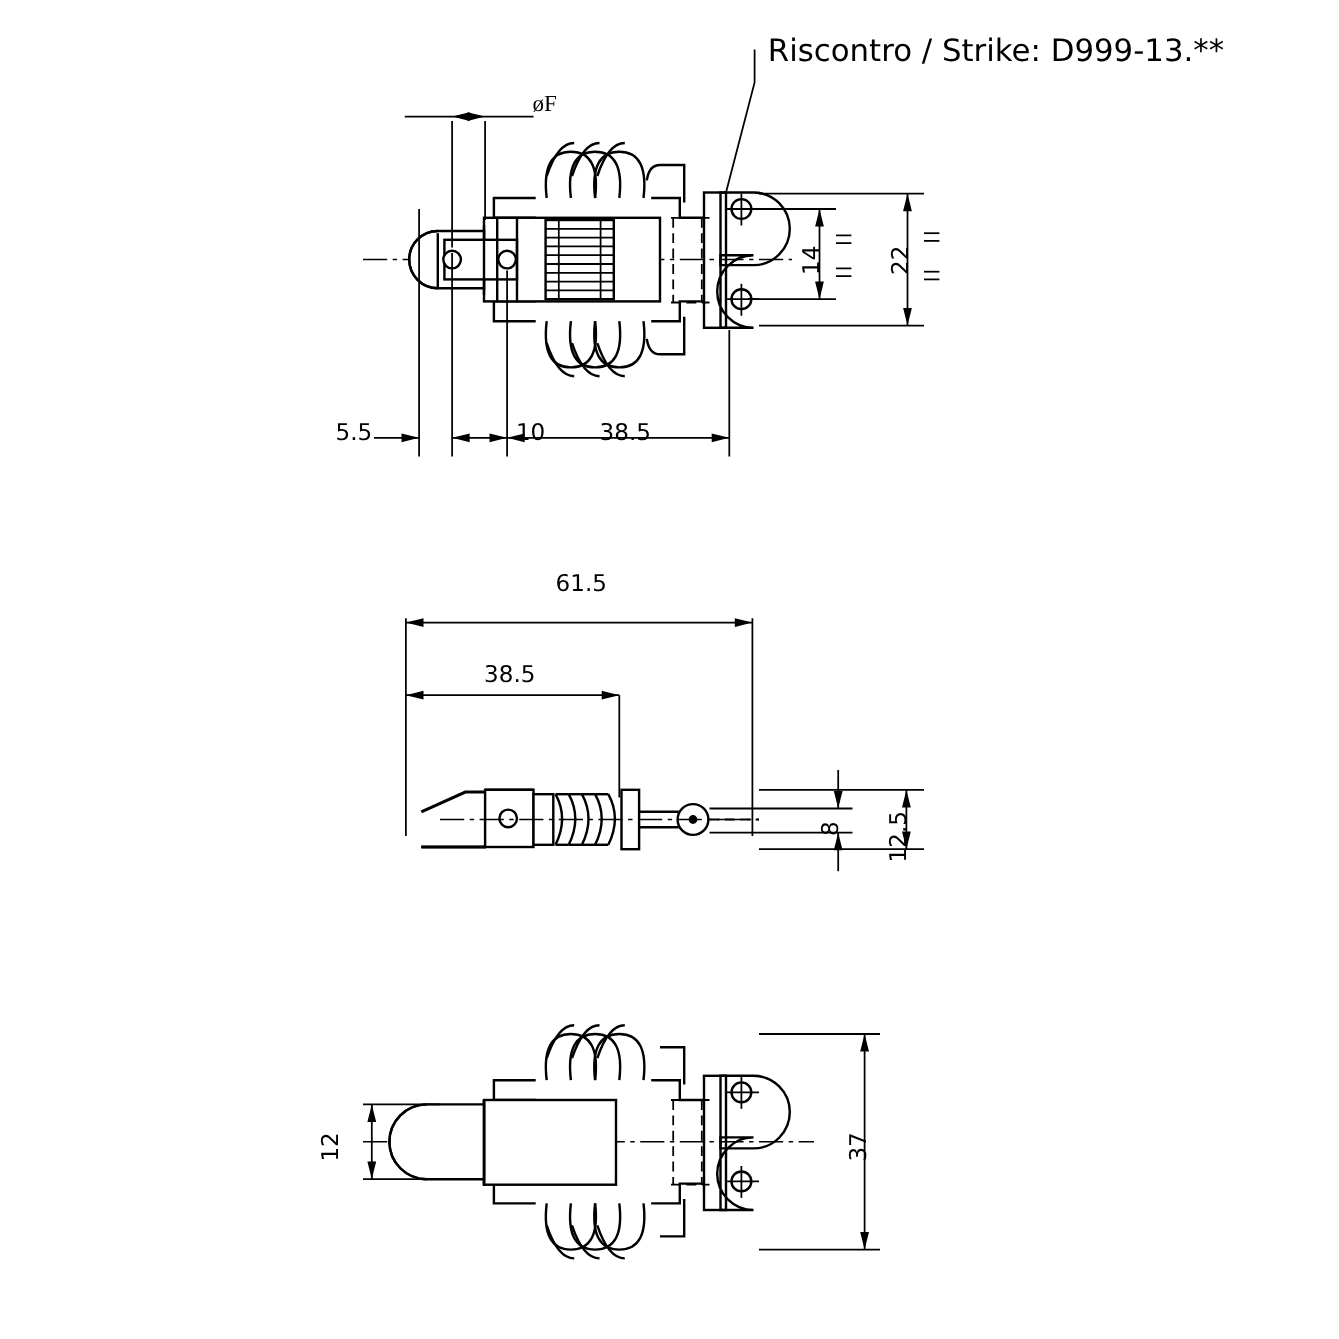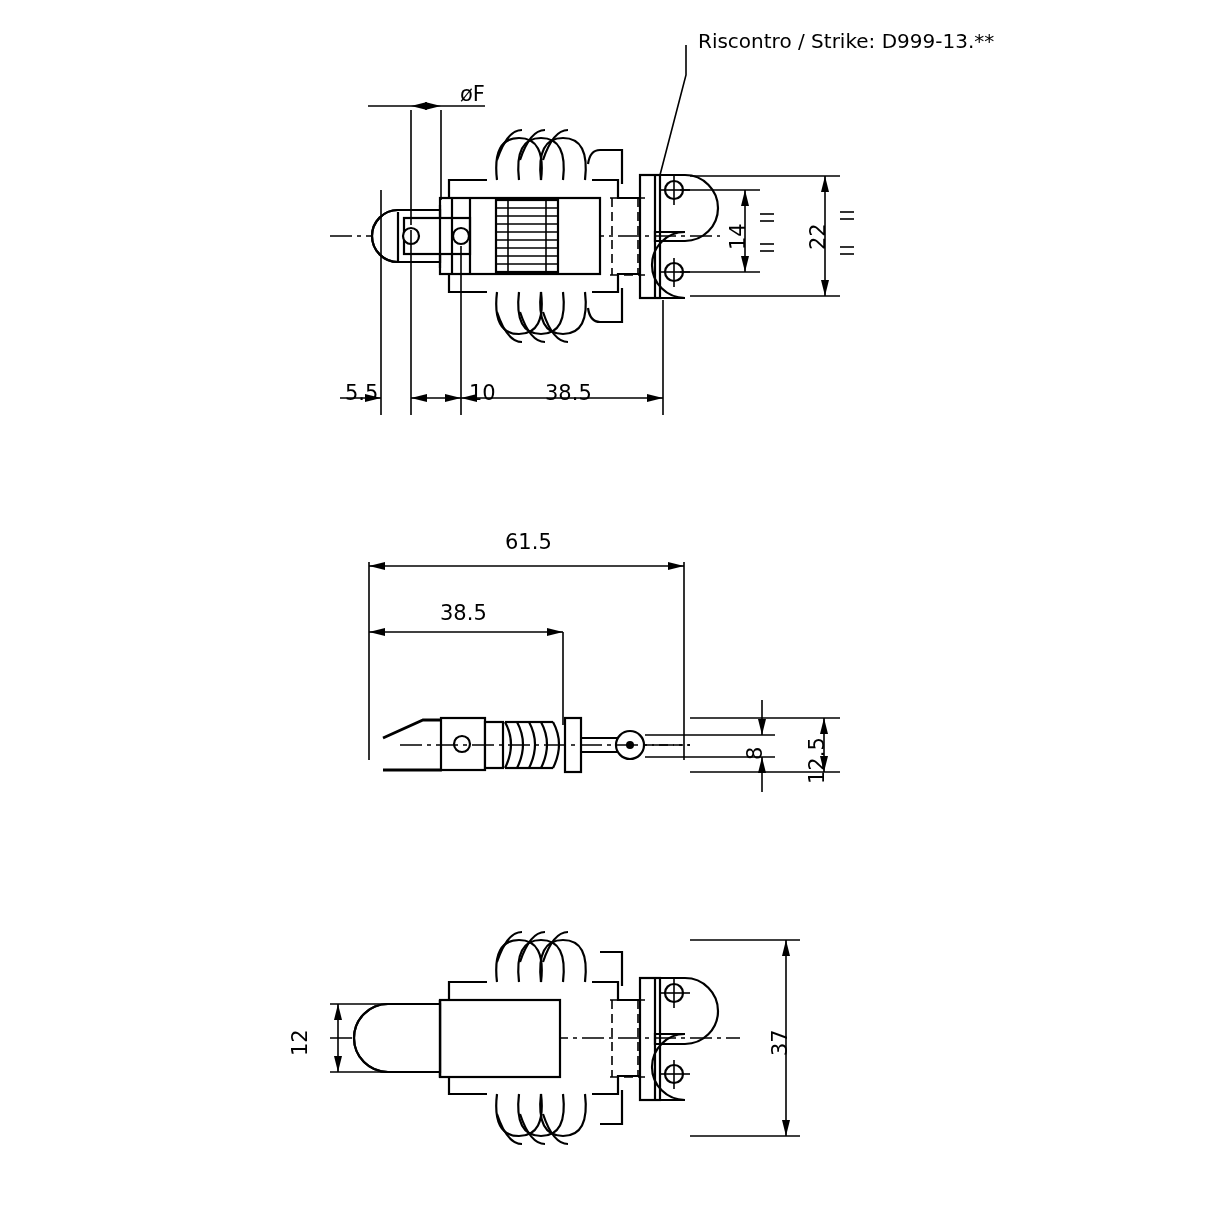--- a/index.html
+++ b/index.html
@@ -25,21 +25,21 @@
     color: #000;
     white-space: nowrap;
     line-height: 1;
   }
   .label.rot {
     transform: rotate(-90deg);
     transform-origin: left top;
   }
   .title-note {
     position: absolute;
-    font-size: 20px;
+    font-size: 28px;
     white-space: nowrap;
   }
   svg.dwg {
     position: absolute;
     left: 0;
     top: 0;
     width: 1217px;
     height: 1217px;
   }
   .ln { stroke: #000; fill: none; }
@@ -308,33 +308,33 @@
       <line class="ln thin" x1="690" y1="940" x2="800" y2="940"></line>
       <line class="ln thin" x1="690" y1="1136" x2="800" y2="1136"></line>
       <line class="ln thin" x1="786" y1="940" x2="786" y2="1136"></line>
       <path d="M 786 940 l -4 16 h 8 z" fill="#000"></path>
       <path d="M 786 1136 l -4 -16 h 8 z" fill="#000"></path>
     </g>
   </svg>
 
   <div class="title-note" style="left:698px; top:29px;">Riscontro / Strike: D999-13.**</div>
 
-  <div class="label" style="left:460px; top:84px;">øF</div>
-
-  <div class="label" style="left:305px; top:383px;margin-left:40px;">5.5</div>
+  <div class="label" style="left:484px; top:84px;font-family:Liberation Serif, serif;">øF</div>
+
+  <div class="label" style="left:305px; top:383px;">5.5</div>
 
   <div class="label" style="left:421px; top:383px;margin-left:48px;">10</div>
 
   <div class="label" style="left:545px; top:383px;">38.5</div>
 
   <div class="label rot" style="left:728px; top:250px;">14</div>
 
   <div class="label rot" style="left:808px; top:250px;">22</div>
 
-  <div class="label" style="left:505px; top:532px;">61.5</div>
+  <div class="label" style="left:505px; top:520px;">61.5</div>
 
   <div class="label" style="left:440px; top:603px;">38.5</div>
 
   <div class="label rot" style="left:745px; top:760px;">8</div>
 
   <div class="label rot" style="left:807px; top:784px;">12.5</div>
 
   <div class="label rot" style="left:290px; top:1056px;">12</div>
 
   <div class="label rot" style="left:770px; top:1056px;">37</div>

